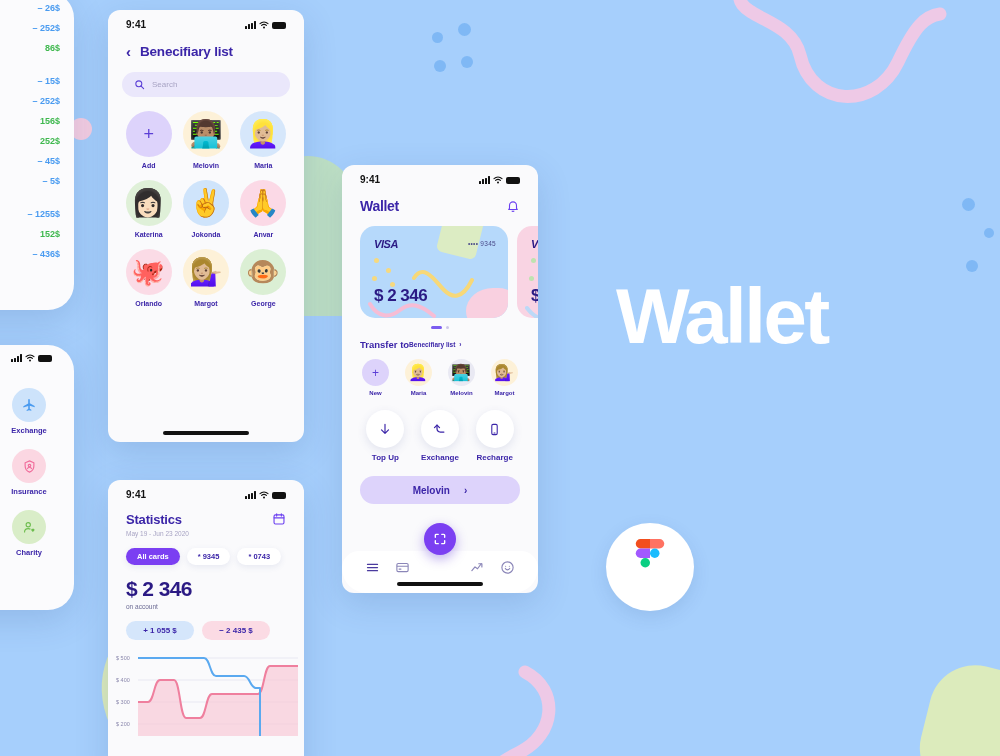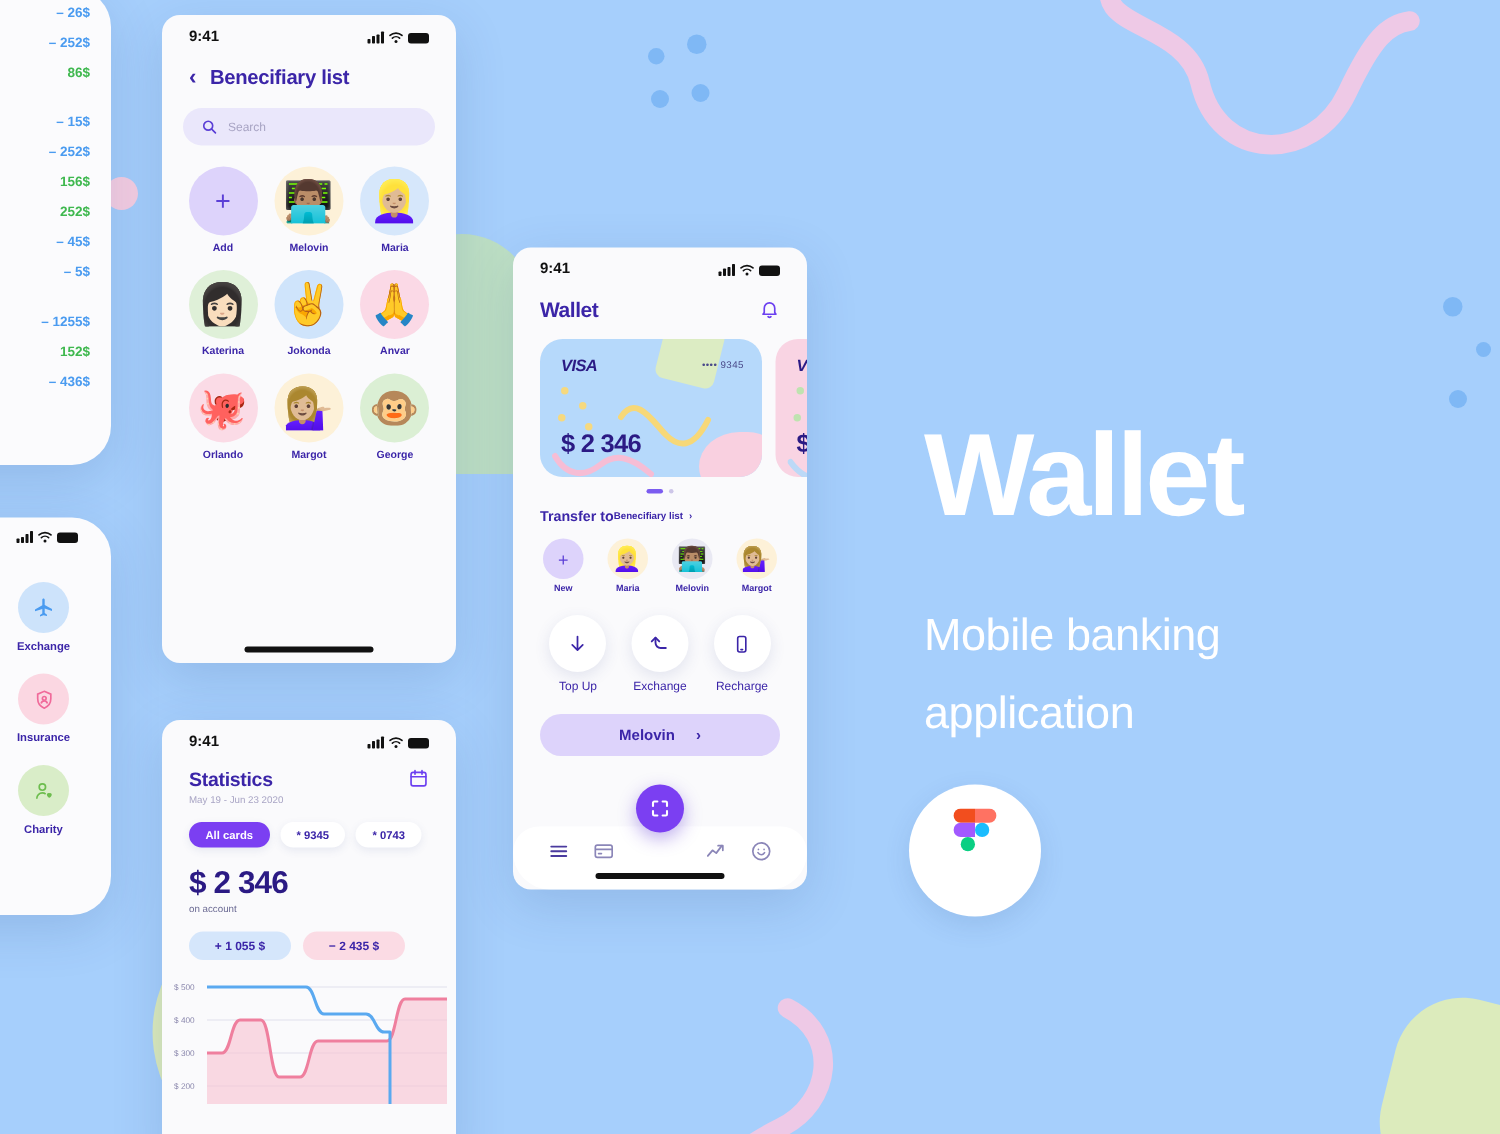--- a/index.html
+++ b/index.html
@@ -96,21 +96,21 @@
   .xcell { display:flex; flex-direction:column; align-items:center; gap:4px; }
   .xav { width:27px; height:27px; border-radius:50%; display:flex; align-items:center;
          justify-content:center; font-size:16px; overflow:hidden; }
   .xav.new { background:#ddd3fb; color:#5b3fd6; font-size:12px; }
   .xname { font-size:6px; color:#3b25a8; font-weight:600; }
   .arow { display:flex; justify-content:space-around; padding:14px 16px 0 16px; }
   .acell { display:flex; flex-direction:column; align-items:center; gap:5px; }
   .acirc { width:38px; height:38px; border-radius:50%; background:#fff;
            box-shadow:0 3px 10px rgba(60,80,150,.13);
            display:flex; align-items:center; justify-content:center; color:#3b25a8; }
-  .aname { font-size:8px; color:#3b25a8; font-weight:400; }
+  .aname { font-size:8px; color:#3b25a8; font-weight:700; }
   .services {
     margin:14px 18px 0 18px; height:28px; border-radius:14px; background:#ddd3fb;
     display:flex; align-items:center; justify-content:center; gap:14px;
     font-size:10px; font-weight:bold; color:#3b25a8;
   }
   .tabbar {
     position:absolute; left:0; right:0; bottom:0; height:42px; background:#fff;
     border-radius:18px 18px 26px 26px;
     display:flex; align-items:center; justify-content:space-around; padding:0 16px 10px 16px;
   }
@@ -556,21 +556,20 @@
         <path d="M30 12 L96 12 C102 12 102 30 108 30 L136 30 C142 30 142 42 148 42 L152 42 L152 90" stroke="#5aa9f0" stroke-width="2" fill="none" stroke-linejoin="round"></path>
         <text class="ct" x="8" y="14" font-size="5.5" fill="#8b88ad" font-family="Liberation Sans, sans-serif">$ 500</text>
         <text class="ct" x="8" y="36" font-size="5.5" fill="#8b88ad" font-family="Liberation Sans, sans-serif">$ 400</text>
         <text class="ct" x="8" y="58" font-size="5.5" fill="#8b88ad" font-family="Liberation Sans, sans-serif">$ 300</text>
         <text class="ct" x="8" y="80" font-size="5.5" fill="#8b88ad" font-family="Liberation Sans, sans-serif">$ 200</text>
       </svg>
     </div>
   </div>
 
   <div class="mk-title">Wallet</div>
-  <div class="mk-sub">Mobile banking application</div>
   <div class="figma-badge">
     <svg width="38" height="56" viewBox="0 0 38 56">
       <path d="M9.5 0h9.5v9.5H9.5a4.75 4.75 0 010-9.5z" fill="#f24e1e"></path>
       <path d="M19 0h9.5a4.75 4.75 0 010 9.5H19V0z" fill="#ff7262"></path>
       <path d="M9.5 9.5h9.5V19H9.5a4.75 4.75 0 010-9.5z" fill="#a259ff"></path>
       <path d="M28.5 14.25a4.75 4.75 0 11-9.5 0 4.75 4.75 0 019.5 0z" fill="#1abcfe"></path>
       <path d="M19 23.75a4.75 4.75 0 11-9.5 0 4.75 4.75 0 019.5 0z" fill="#0acf83"></path>
     </svg>
   </div>
 

